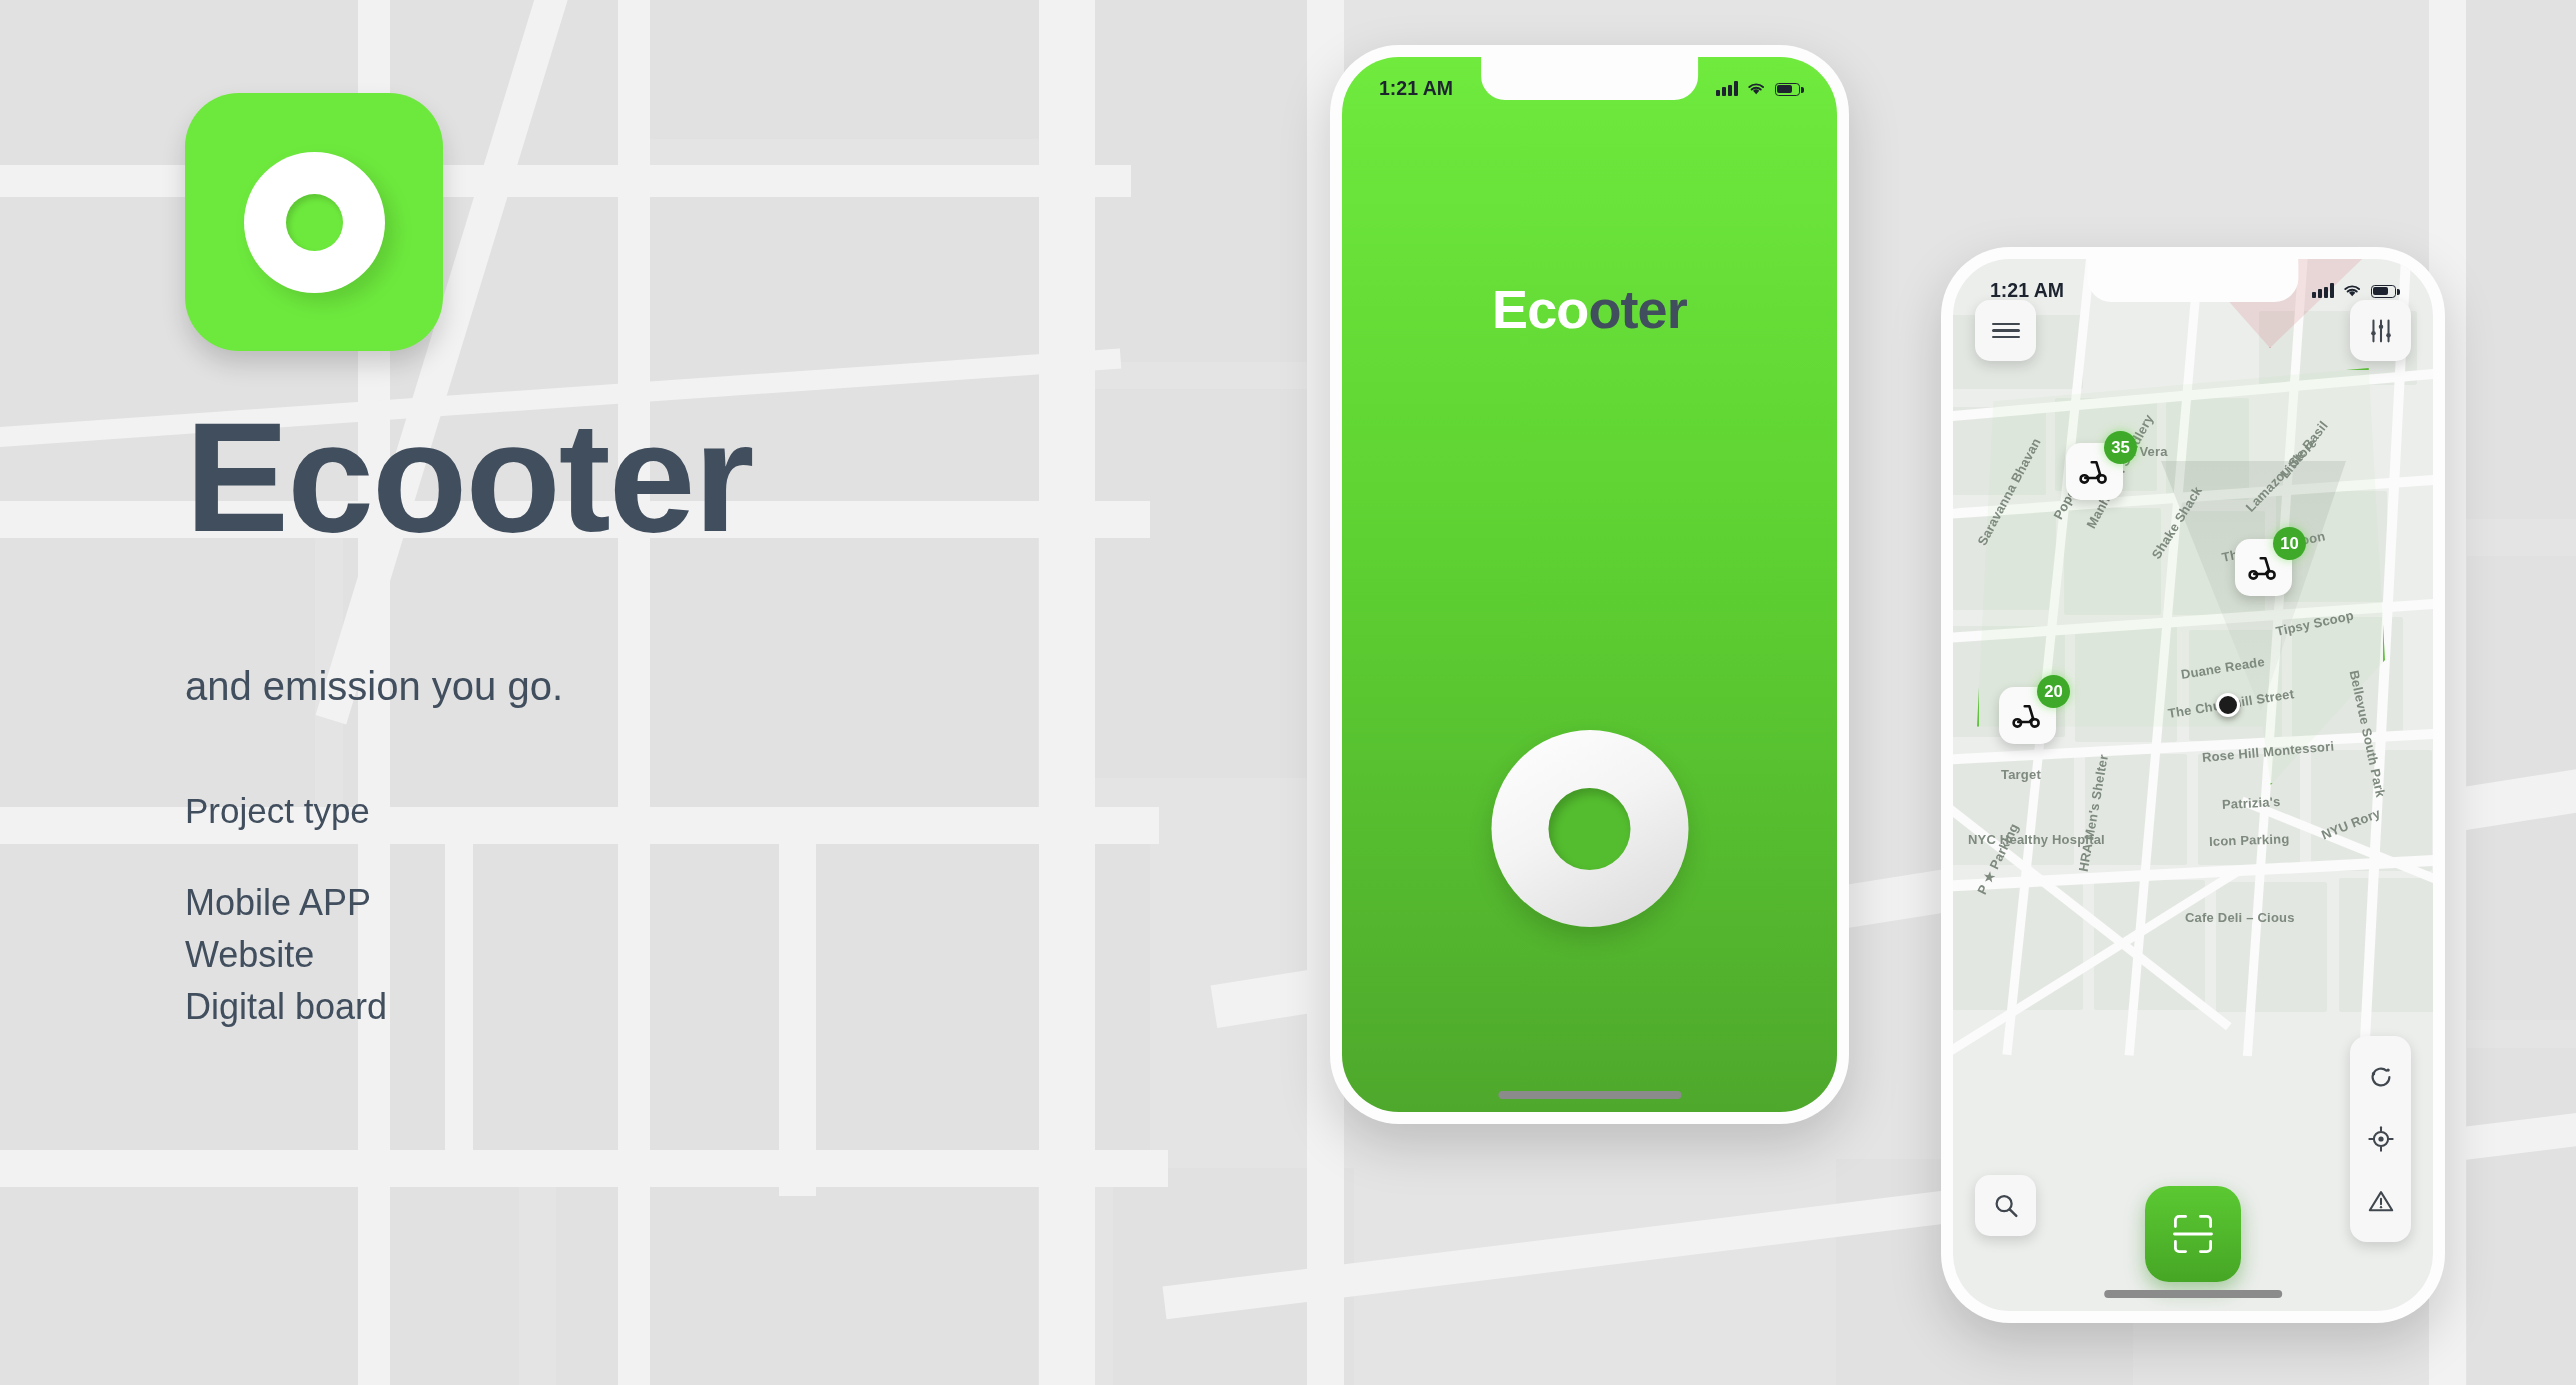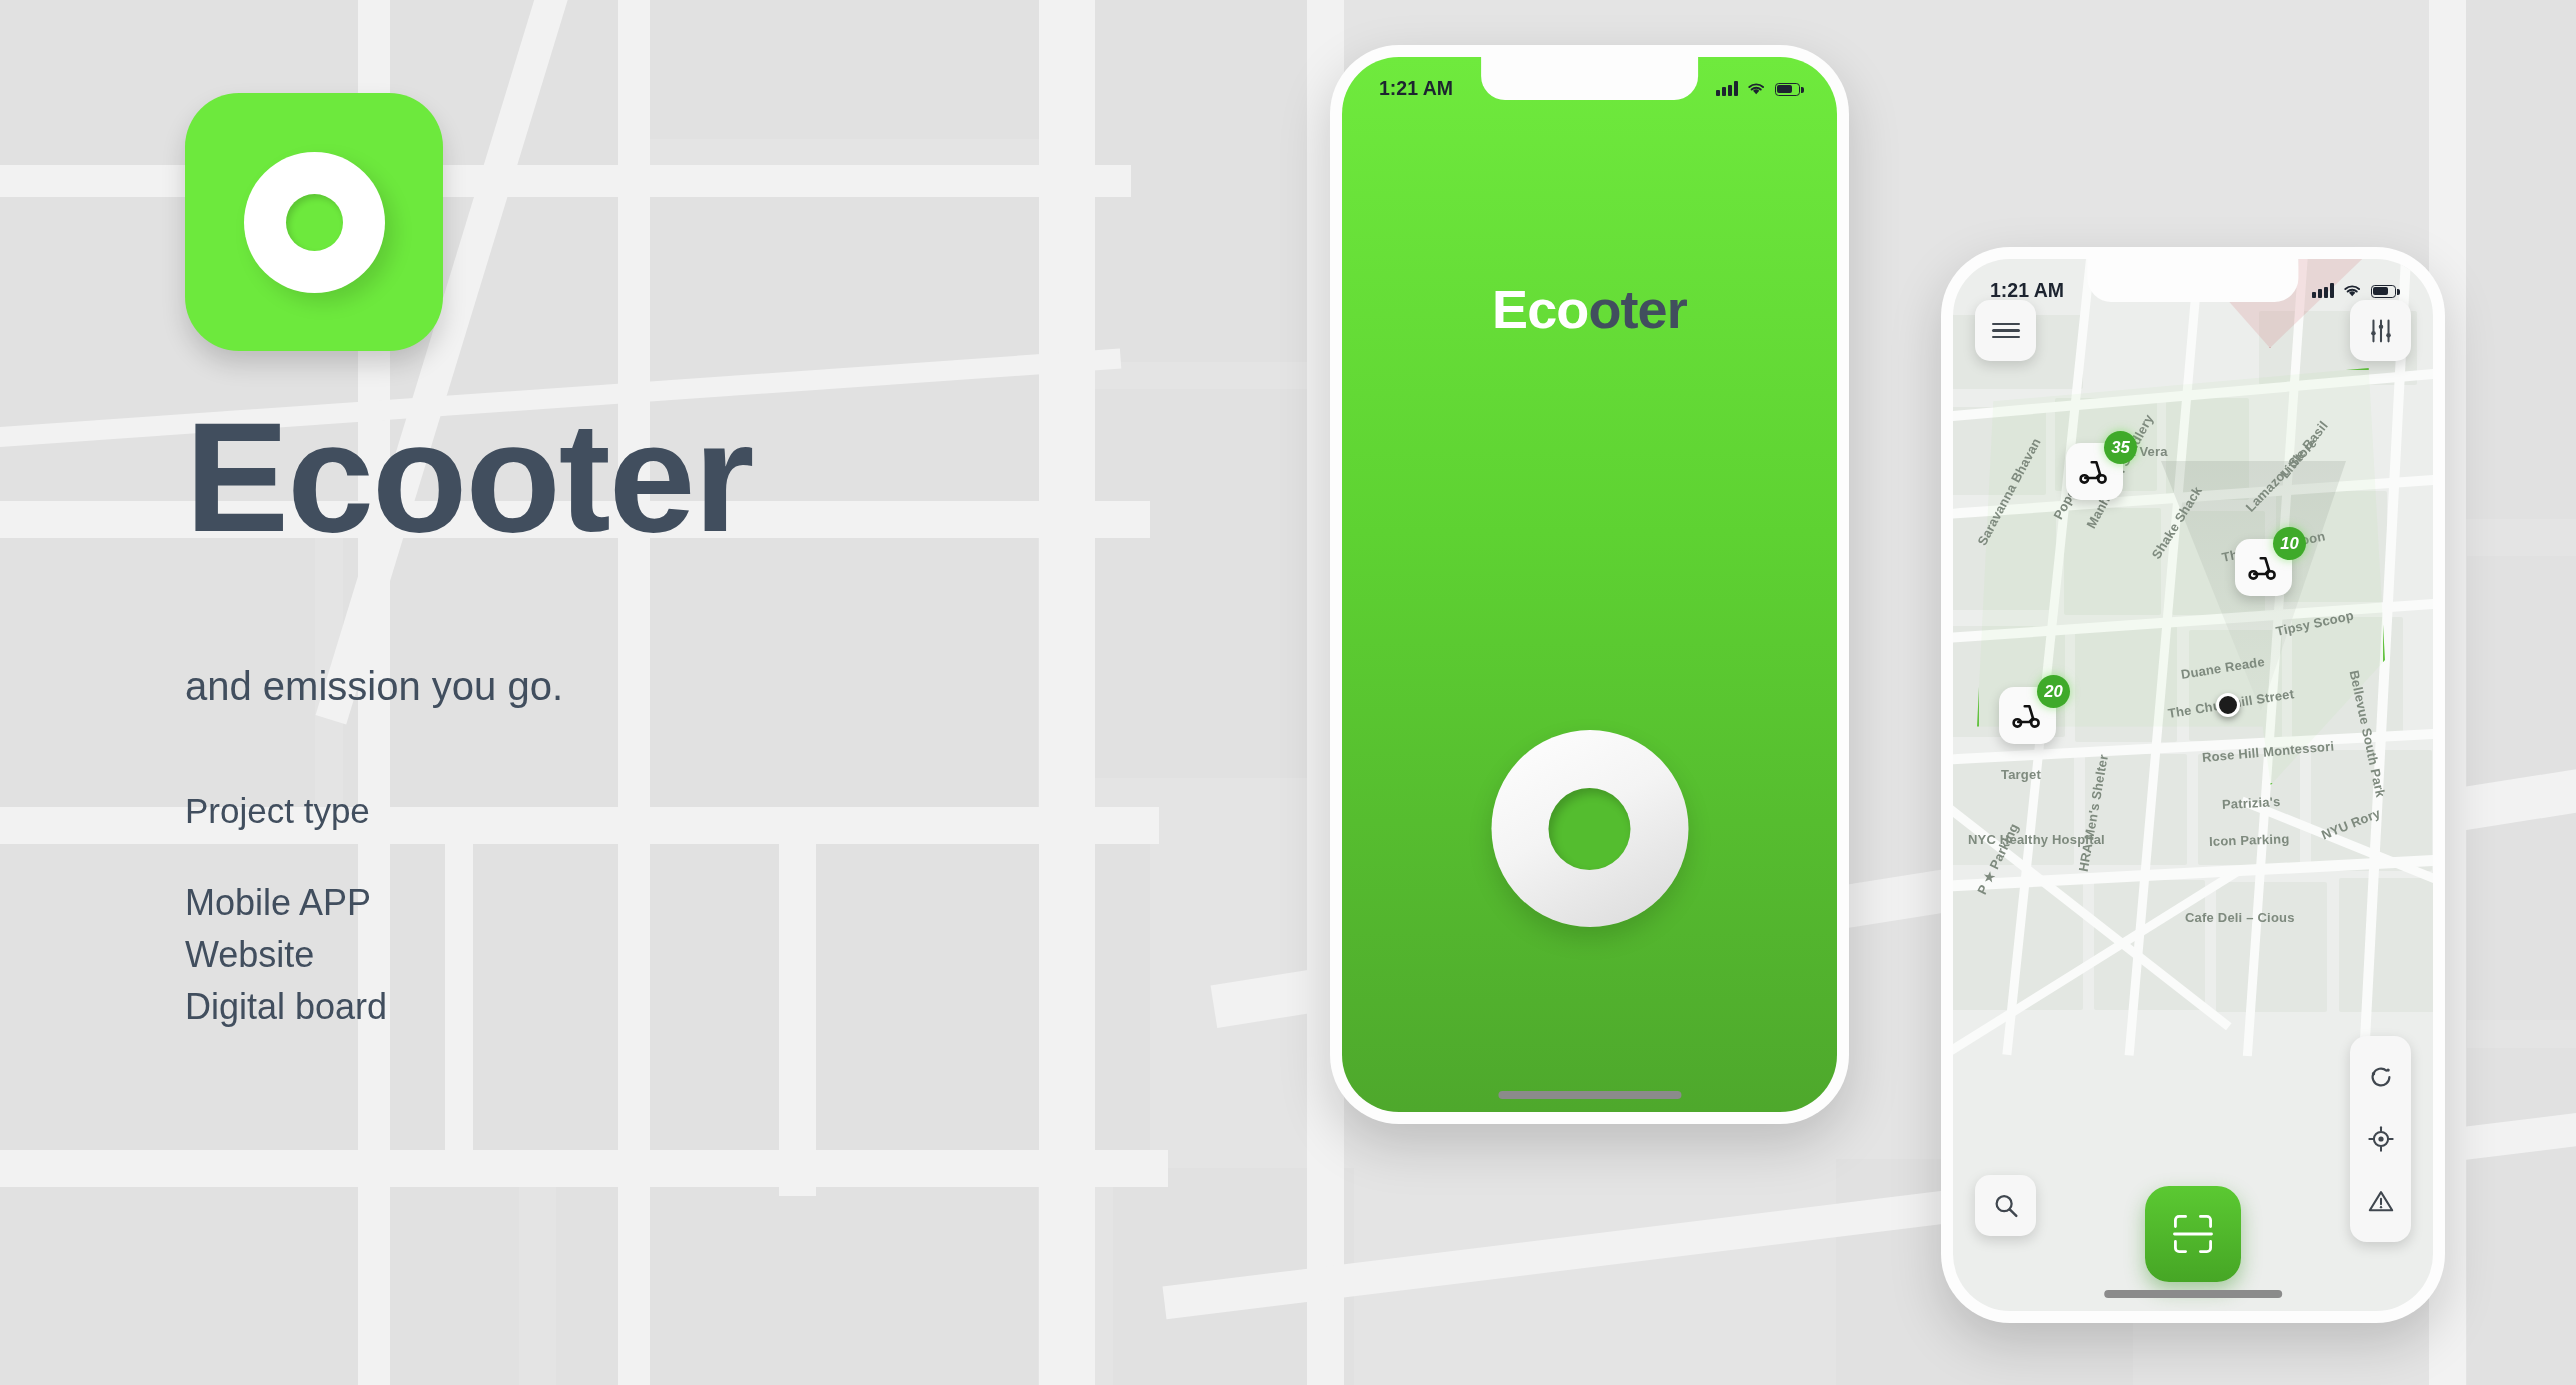--- a/index.html
+++ b/index.html
@@ -156,21 +156,20 @@
     width:100%; height:100%; border-radius:15px; background:#fafafa;
     box-shadow:0 4.6px 12px rgba(0,0,0,.18);
     display:flex; align-items:center; justify-content:center;
   }
   .marker-badge {
     position:absolute; top:-12px; right:-14px;
     min-width:33px; height:33px; padding:0 5.6px; border-radius:50%;
     background:#3faa2a; color:#fff; font-size:16.7px; font-weight:700;
     display:flex; align-items:center; justify-content:center;
     box-shadow:0 0 9.3px rgba(100,220,70,.55);
-    font-style:italic;
   }
 
   .ctl {
     position:absolute; background:#f7f7f7; border-radius:15px;
     box-shadow:0 4.6px 13px rgba(0,0,0,.15);
     display:flex; align-items:center; justify-content:center;
   }
   .ctl-menu { left:22px; top:41px; width:61px; height:61px; }
   .ctl-filter { right:22px; top:41px; width:61px; height:61px; }
   .ctl-search { left:22px; top:916px; width:61px; height:61px; }

